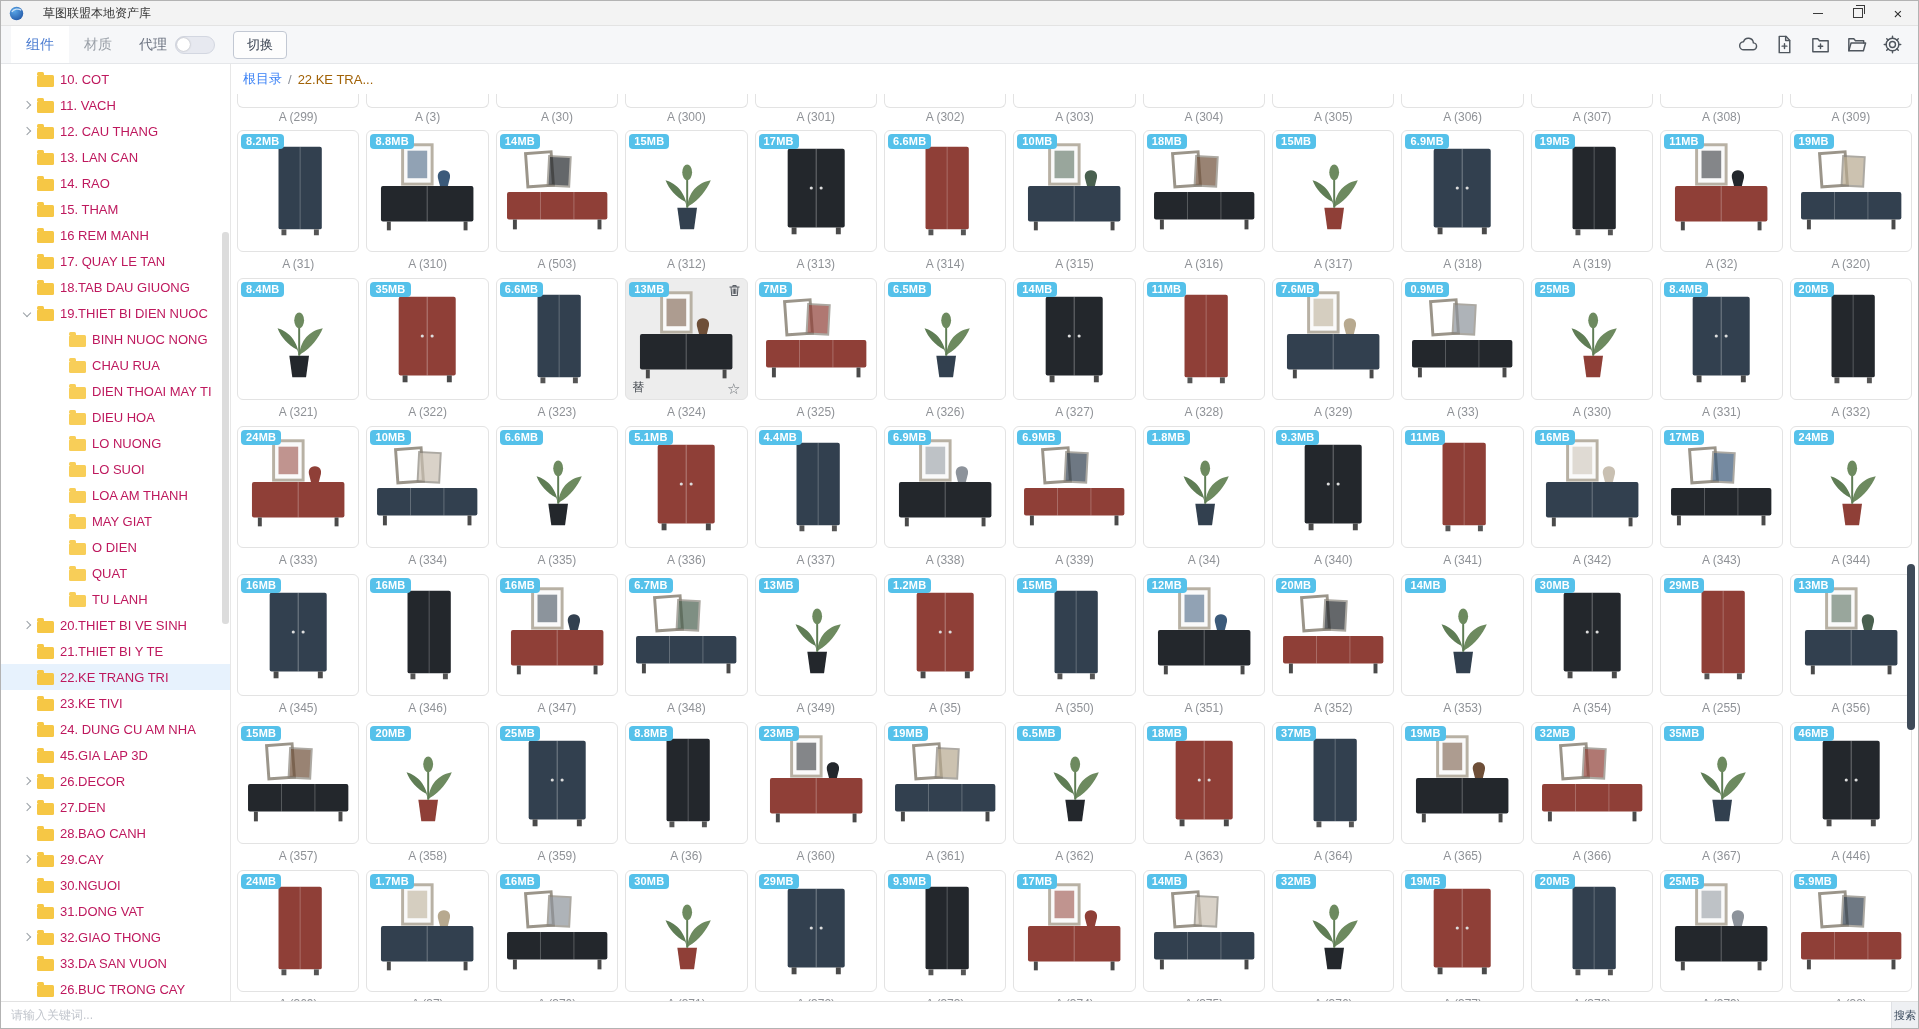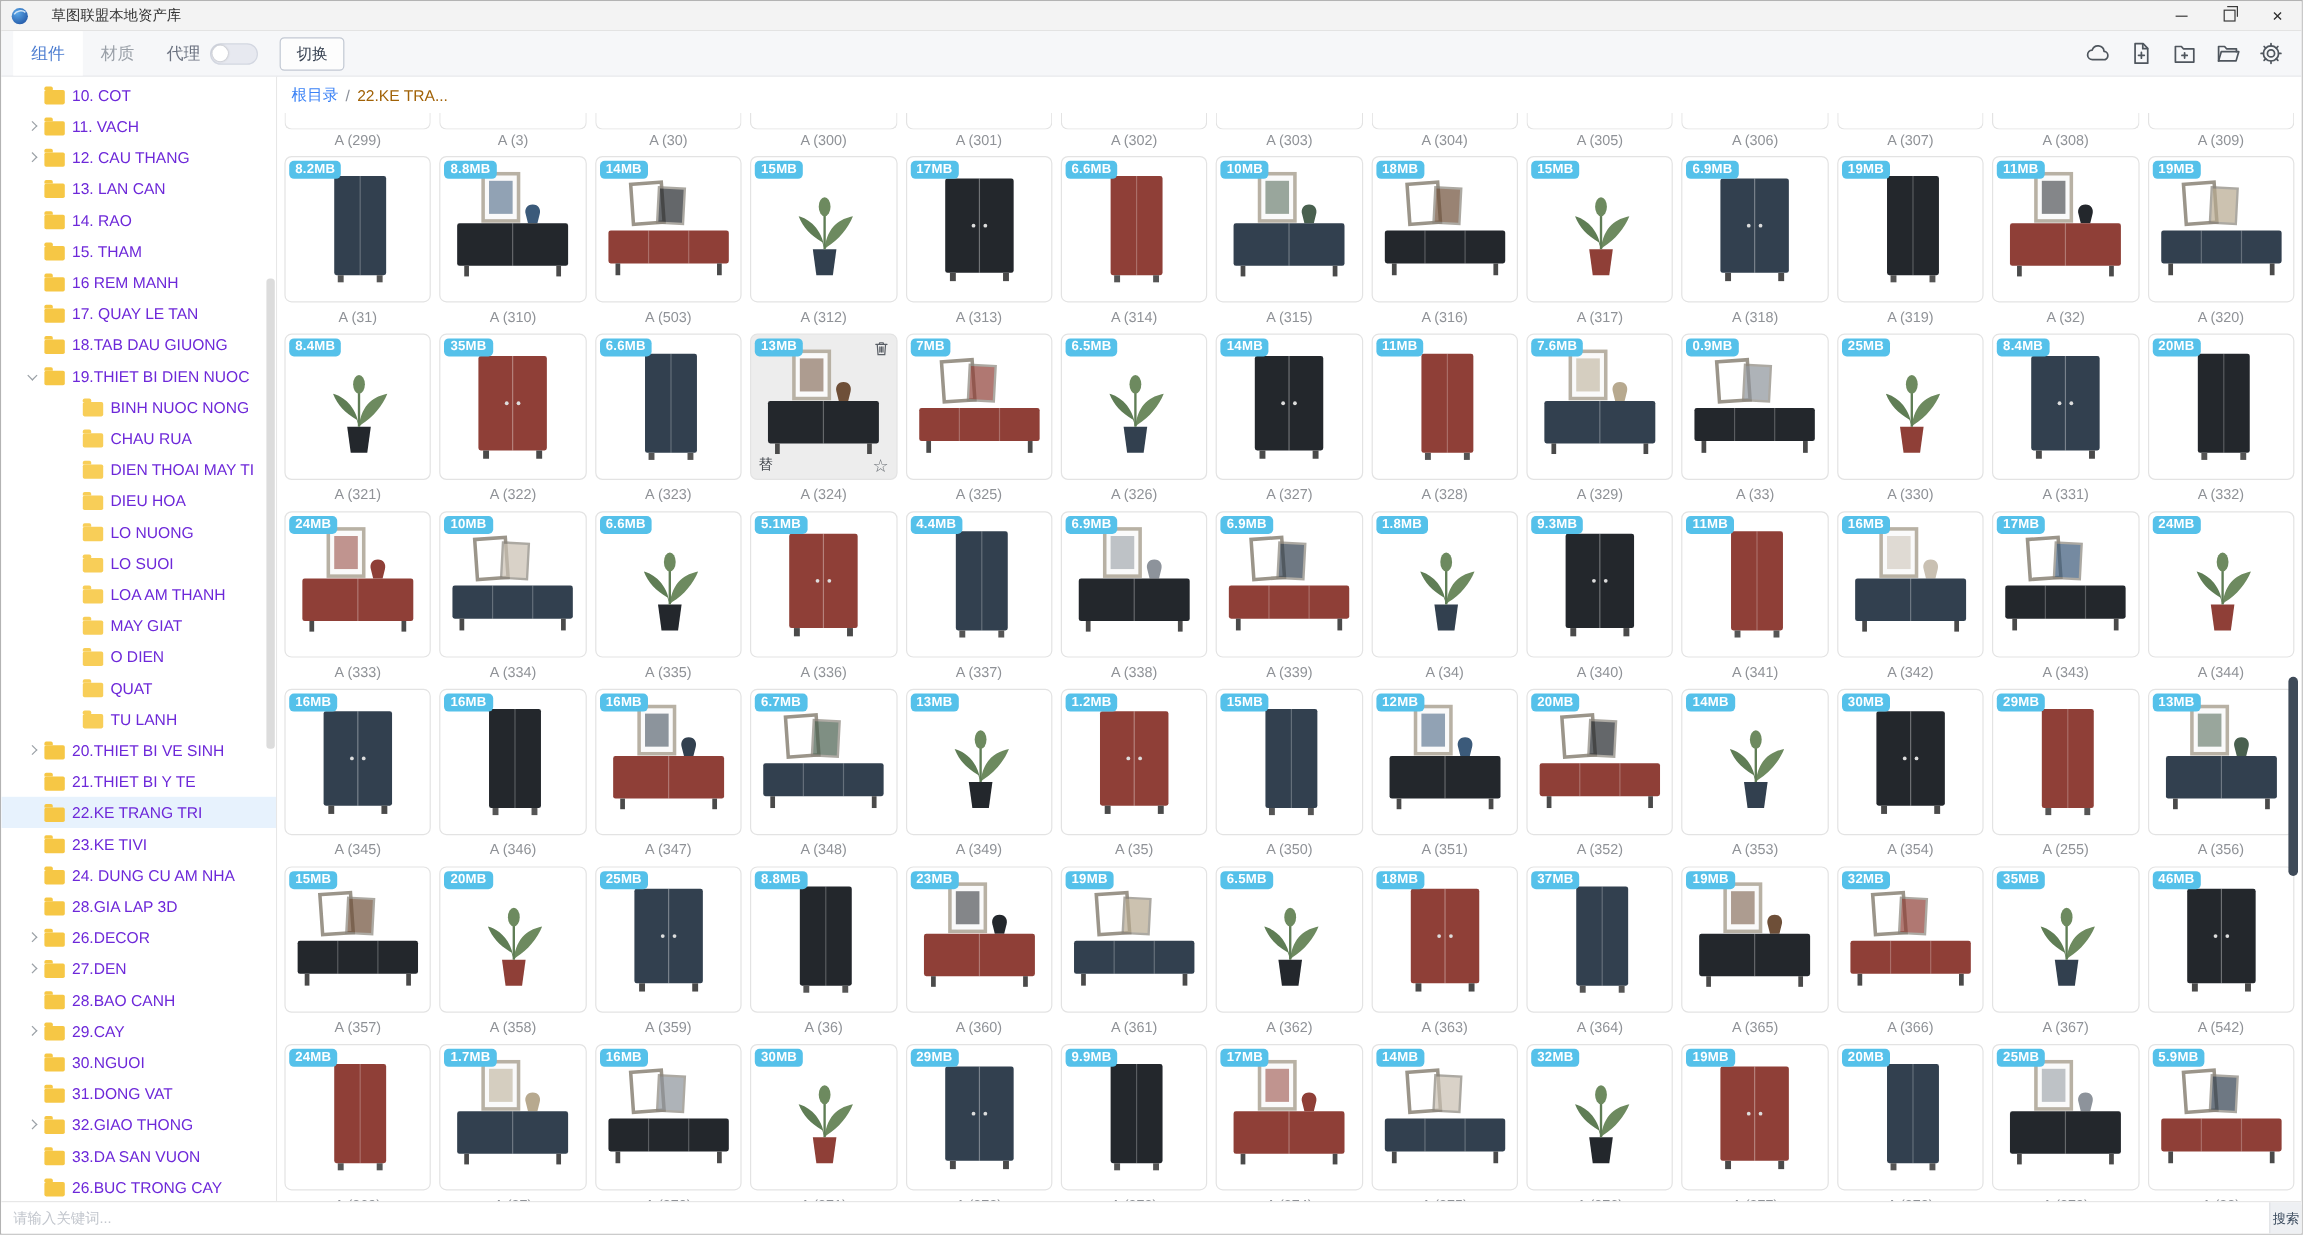--- a/index.html
+++ b/index.html
@@ -25,21 +25,21 @@
   .toggle{width:38px;height:16px;border-radius:9px;background:#e7e9f0;border:1px solid #d3d7e1;position:relative;flex:none;}
   .toggle .knob{position:absolute;left:1px;top:1px;width:13px;height:13px;border-radius:50%;background:#fff;box-shadow:0 0 2px rgba(0,0,0,.3);}
   .switch-btn{margin-left:18px;padding:4px 13px;border:1px solid #c2c8d3;border-radius:4px;font-size:13px;color:#374151;background:#fdfdfd;}
   .toolbar-icons{margin-left:auto;display:flex;gap:13px;align-items:center;}
   .tool-ic{width:23px;height:23px;display:block;}
   .tool-ic path,.tool-ic circle{fill:none;stroke:#4f565e;stroke-width:1.5;stroke-linejoin:round;stroke-linecap:round;}
 
   
   .app-body{display:flex;height:940px;}
   .sidebar{width:230px;flex:none;border-right:1px solid #e7e7e7;overflow:hidden;position:relative;background:#fff;padding-top:2px;box-sizing:border-box;}
-  .tree-item{display:flex;align-items:center;height:26px;font-size:13px;color:#6d28d9;white-space:nowrap;padding-left:18px;overflow:hidden;}
+  .tree-item{display:flex;align-items:center;height:26px;font-size:13px;color:#be185d;white-space:nowrap;padding-left:18px;overflow:hidden;}
   .tree-item.lvl1{padding-left:50px;}
   .tree-item.selected{background:#e7f2fd;}
   .chev{width:16px;height:16px;position:relative;flex:none;}
   .chev.collapsed::before,.chev.expanded::before{content:"";position:absolute;left:5px;top:5px;width:5px;height:5px;border-right:1.4px solid #9aa0a6;border-bottom:1.4px solid #9aa0a6;}
   .chev.collapsed::before{transform:rotate(-45deg);}
   .chev.expanded::before{transform:rotate(45deg);}
   .folder{width:17px;height:12px;background:#f6c745;border-radius:1.5px;position:relative;margin:3px 6px 0 2px;flex:none;}
   .folder::before{content:"";position:absolute;top:-3px;left:0;width:7px;height:3px;background:#f6c745;border-radius:1.5px 1.5px 0 0;}
   .lvl1 .folder{background:#f8ce58;}
   .lvl1 .folder::before{background:#f8ce58;}
@@ -266,21 +266,21 @@
             <span class="tree-label">23.KE TIVI</span>
           </div>
           <div class="tree-item">
             <span class="chev none"></span>
             <span class="folder"></span>
             <span class="tree-label">24. DUNG CU AM NHA</span>
           </div>
           <div class="tree-item">
             <span class="chev none"></span>
             <span class="folder"></span>
-            <span class="tree-label">28.GIA LAP 3D</span>
+            <span class="tree-label">45.GIA LAP 3D</span>
           </div>
           <div class="tree-item">
             <span class="chev collapsed"></span>
             <span class="folder"></span>
             <span class="tree-label">26.DECOR</span>
           </div>
           <div class="tree-item">
             <span class="chev collapsed"></span>
             <span class="folder"></span>
             <span class="tree-label">27.DEN</span>
@@ -1263,21 +1263,21 @@
                 <svg class="thumb" viewBox="0 0 122 122">
                   <rect x="32" y="18" width="58" height="80" rx="2" fill="#23272c"></rect>
                   <line x1="61" y1="18" x2="61" y2="98" stroke="rgba(255,255,255,.35)"></line>
                   <circle cx="56" cy="58" r="1.6" fill="#ddd"></circle>
                   <circle cx="66" cy="58" r="1.6" fill="#ddd"></circle>
                   <rect x="36" y="98" width="5" height="7" fill="#4a4a4a"></rect>
                   <rect x="81" y="98" width="5" height="7" fill="#4a4a4a"></rect>
                 </svg>
                 <span class="badge">46MB</span>
               </div>
-              <div class="tile-label">A (542)</div>
+              <div class="tile-label">A (446)</div>
             </div>
           </div>
           <div class="grid-row">
             <div class="cell">
               <div class="tile">
                 <svg class="thumb" viewBox="0 0 122 122">
                   <rect x="41" y="16" width="44" height="84" rx="2" fill="#8f3f37"></rect>
                   <line x1="63" y1="16" x2="63" y2="100" stroke="rgba(255,255,255,.25)"></line>
                   <rect x="44" y="100" width="5" height="6" fill="#555"></rect>
                   <rect x="77" y="100" width="5" height="6" fill="#555"></rect>

